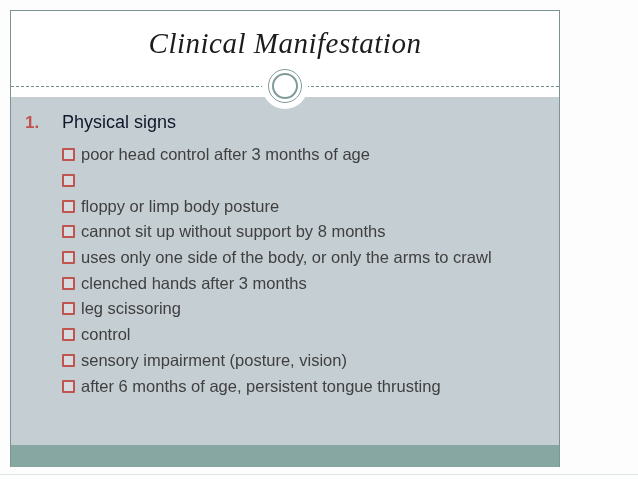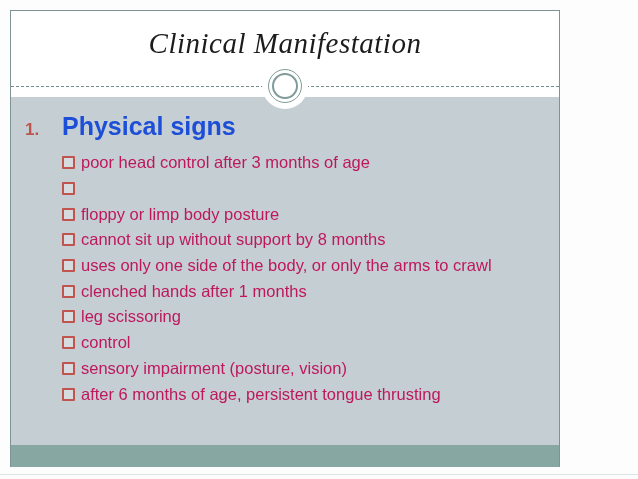--- a/index.html
+++ b/index.html
@@ -75,23 +75,23 @@
     margin-bottom: 9px;
   }
   .section-num {
     color: #bf544f;
     font-weight: bold;
     font-size: 17px;
     width: 37px;
     flex: 0 0 auto;
   }
   .section-heading {
-    color: #1d4ed8;
-    font-weight: bold;
-    font-size: 25px;
+    color: #0f172a;
+    font-weight: normal;
+    font-size: 18px;
   }
   .signs-list {
     list-style: none;
     margin: 0;
     padding: 0 0 0 51px;
   }
   .signs-list li {
     display: flex;
     align-items: center;
     height: 25.7px;
@@ -99,21 +99,21 @@
   .bullet {
     flex: 0 0 auto;
     width: 9px; height: 9px;
     border: 2px solid #c0554f;
     background: rgba(255,255,255,0.28);
     border-radius: 1px;
     margin-right: 6px;
   }
   .item-text {
     font-size: 16.5px;
-    color: #be185d;
+    color: #404040;
     white-space: nowrap;
   }
   .footer-bar {
     position: absolute; left: 0; right: 0; top: 434px;
     height: 22px;
     background: #87a7a3;
   }
   .bottom-hairline {
     position: absolute; left: 0; right: 0; top: 474px;
     height: 1px;
@@ -159,21 +159,21 @@
       <li>
         <span class="bullet"></span>
         <span class="item-text">cannot sit up without support by 8 months</span>
       </li>
       <li>
         <span class="bullet"></span>
         <span class="item-text">uses only one side of the body, or only the arms to crawl</span>
       </li>
       <li>
         <span class="bullet"></span>
-        <span class="item-text">clenched hands after 1 months</span>
+        <span class="item-text">clenched hands after 3 months</span>
       </li>
       <li>
         <span class="bullet"></span>
         <span class="item-text">leg scissoring</span>
       </li>
       <li>
         <span class="bullet"></span>
         <span class="item-text">control</span>
       </li>
       <li>

